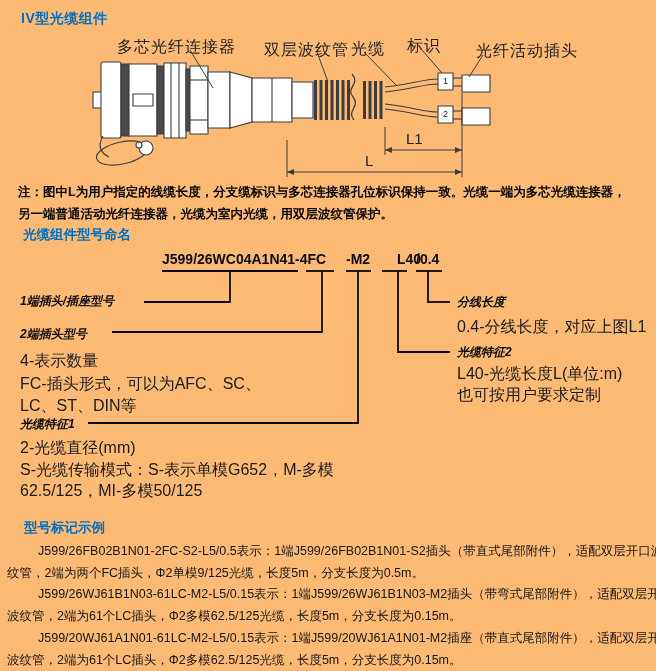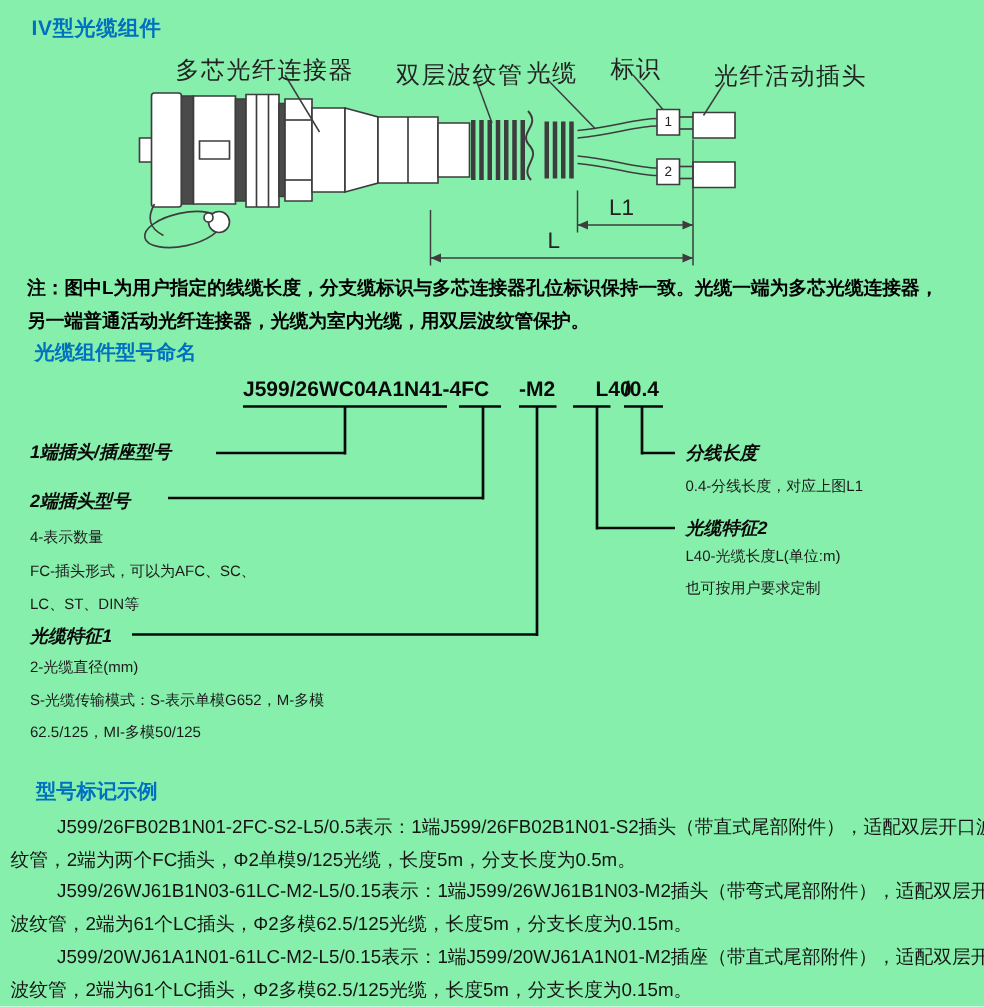--- a/index.html
+++ b/index.html
@@ -1,28 +1,28 @@
 <!DOCTYPE html>
 <html><head>
 <meta charset="utf-8">
 <style>
   html,body{margin:0;padding:0;background:#fff;}
-  .page{position:relative;width:656px;height:671px;background:#86efac;overflow:hidden;
+  .page{position:relative;width:656px;height:671px;background:#fdba74;overflow:hidden;
         font-family:"Liberation Sans","DejaVu Sans",sans-serif;color:#111;}
   .abs{position:absolute;white-space:nowrap;}
   .blue-head{font-weight:bold;color:#0070C0;}
   .title{font-size:14px;letter-spacing:.5px;}
   .sec-head{font-size:13.5px;}
   .dlabel{font-size:16px;color:#222;letter-spacing:1px;}
   .dim{font-size:15px;color:#222;letter-spacing:0;}
   .digit{font-size:9px;color:#222;width:13px;text-align:center;letter-spacing:0;}
   .note{font-size:12.5px;font-weight:bold;color:#000;}
   .model{font-size:14px;font-weight:bold;color:#0a0a0a;letter-spacing:0;}
   .bk-bold{font-size:12px;font-weight:bold;color:#0a0a0a;font-style:italic;}
-  .bk-plain{font-size:10px;color:#1a1a1a;}
+  .bk-plain{font-size:16px;color:#1a1a1a;}
   .ex{font-size:12.5px;color:#151515;}
   svg{position:absolute;left:0;top:0;}
   svg *{vector-effect:non-scaling-stroke;}
 </style>
 </head>
 <body>
 
 <div class="page">
 
   <svg width="656" height="671" viewBox="0 0 656 671">

